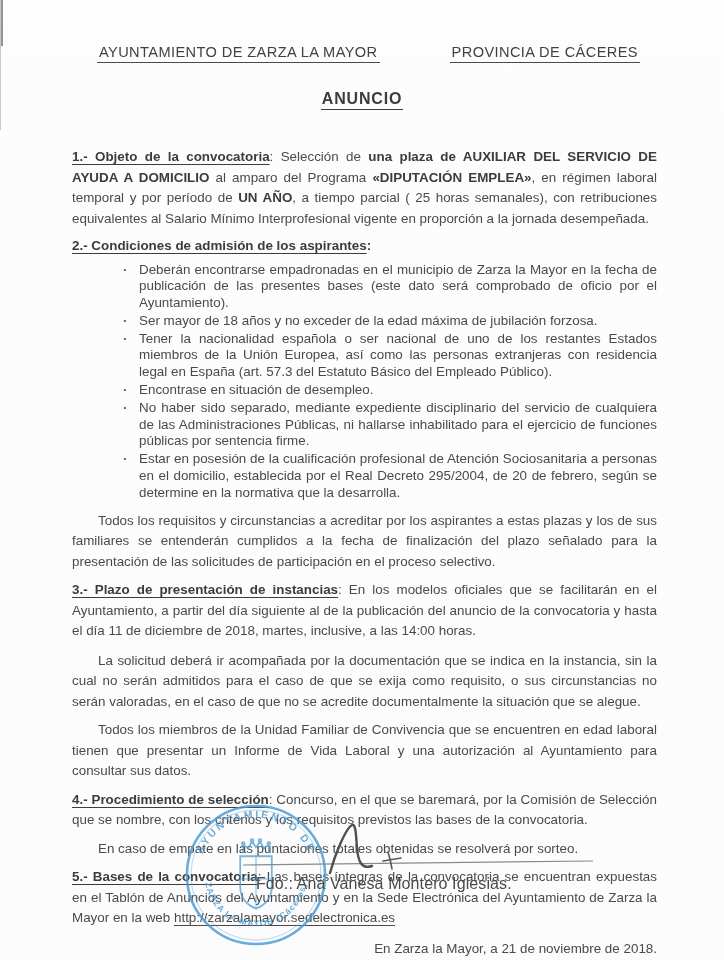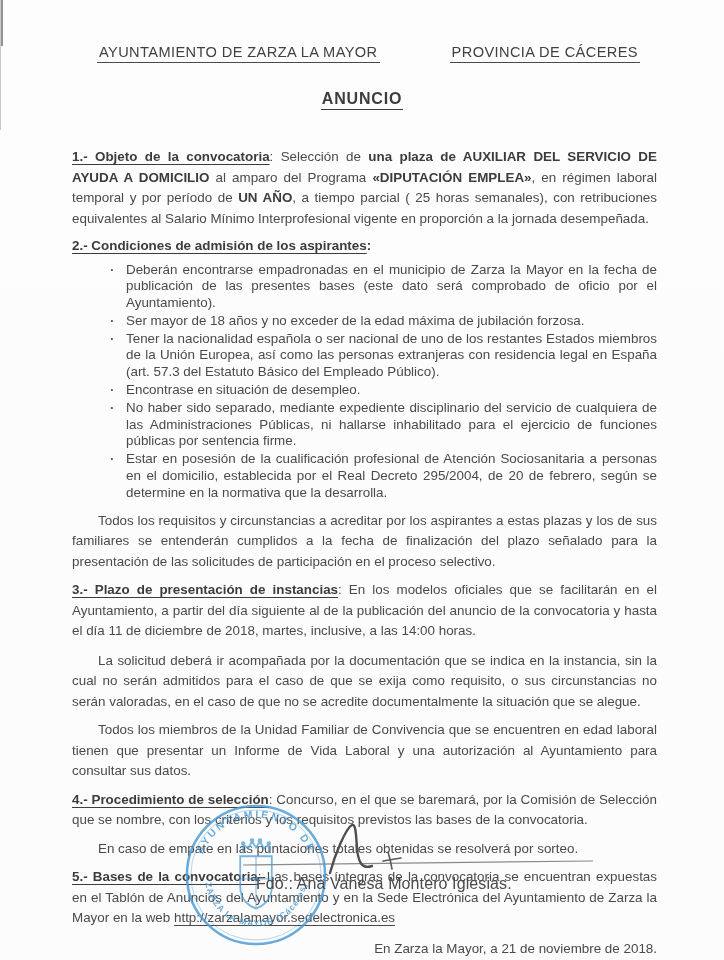--- a/index.html
+++ b/index.html
@@ -41,21 +41,21 @@
   }
   .para{margin:7px 0 0 0;}
   .para.first{margin-top:14px;}
   .para.indent{text-indent:26px;}
   .b{font-weight:bold;color:#3c3c3c;}
   .u{text-decoration:underline;text-underline-offset:2.5px;}
   ul.reqs{
     margin:5px 0 0 0;padding:0 0 0 50px;
     list-style:none;line-height:16.8px;
   }
-  ul.reqs li{position:relative;margin:0 0 1px 4px;}
+  ul.reqs li{position:relative;margin:0 0 1px 17px;}
   ul.reqs li::before{
     content:"\00B7";
     position:absolute;left:-16px;top:0;
     font-weight:bold;color:#5a5a5a;
   }
   .center{text-align:right;text-indent:0;}
   .date-line{margin-top:10px;}
   .role-line{margin-top:14px;letter-spacing:.2px;}
   .stamp{
     position:absolute;left:183px;top:801px;width:146px;height:148px;

